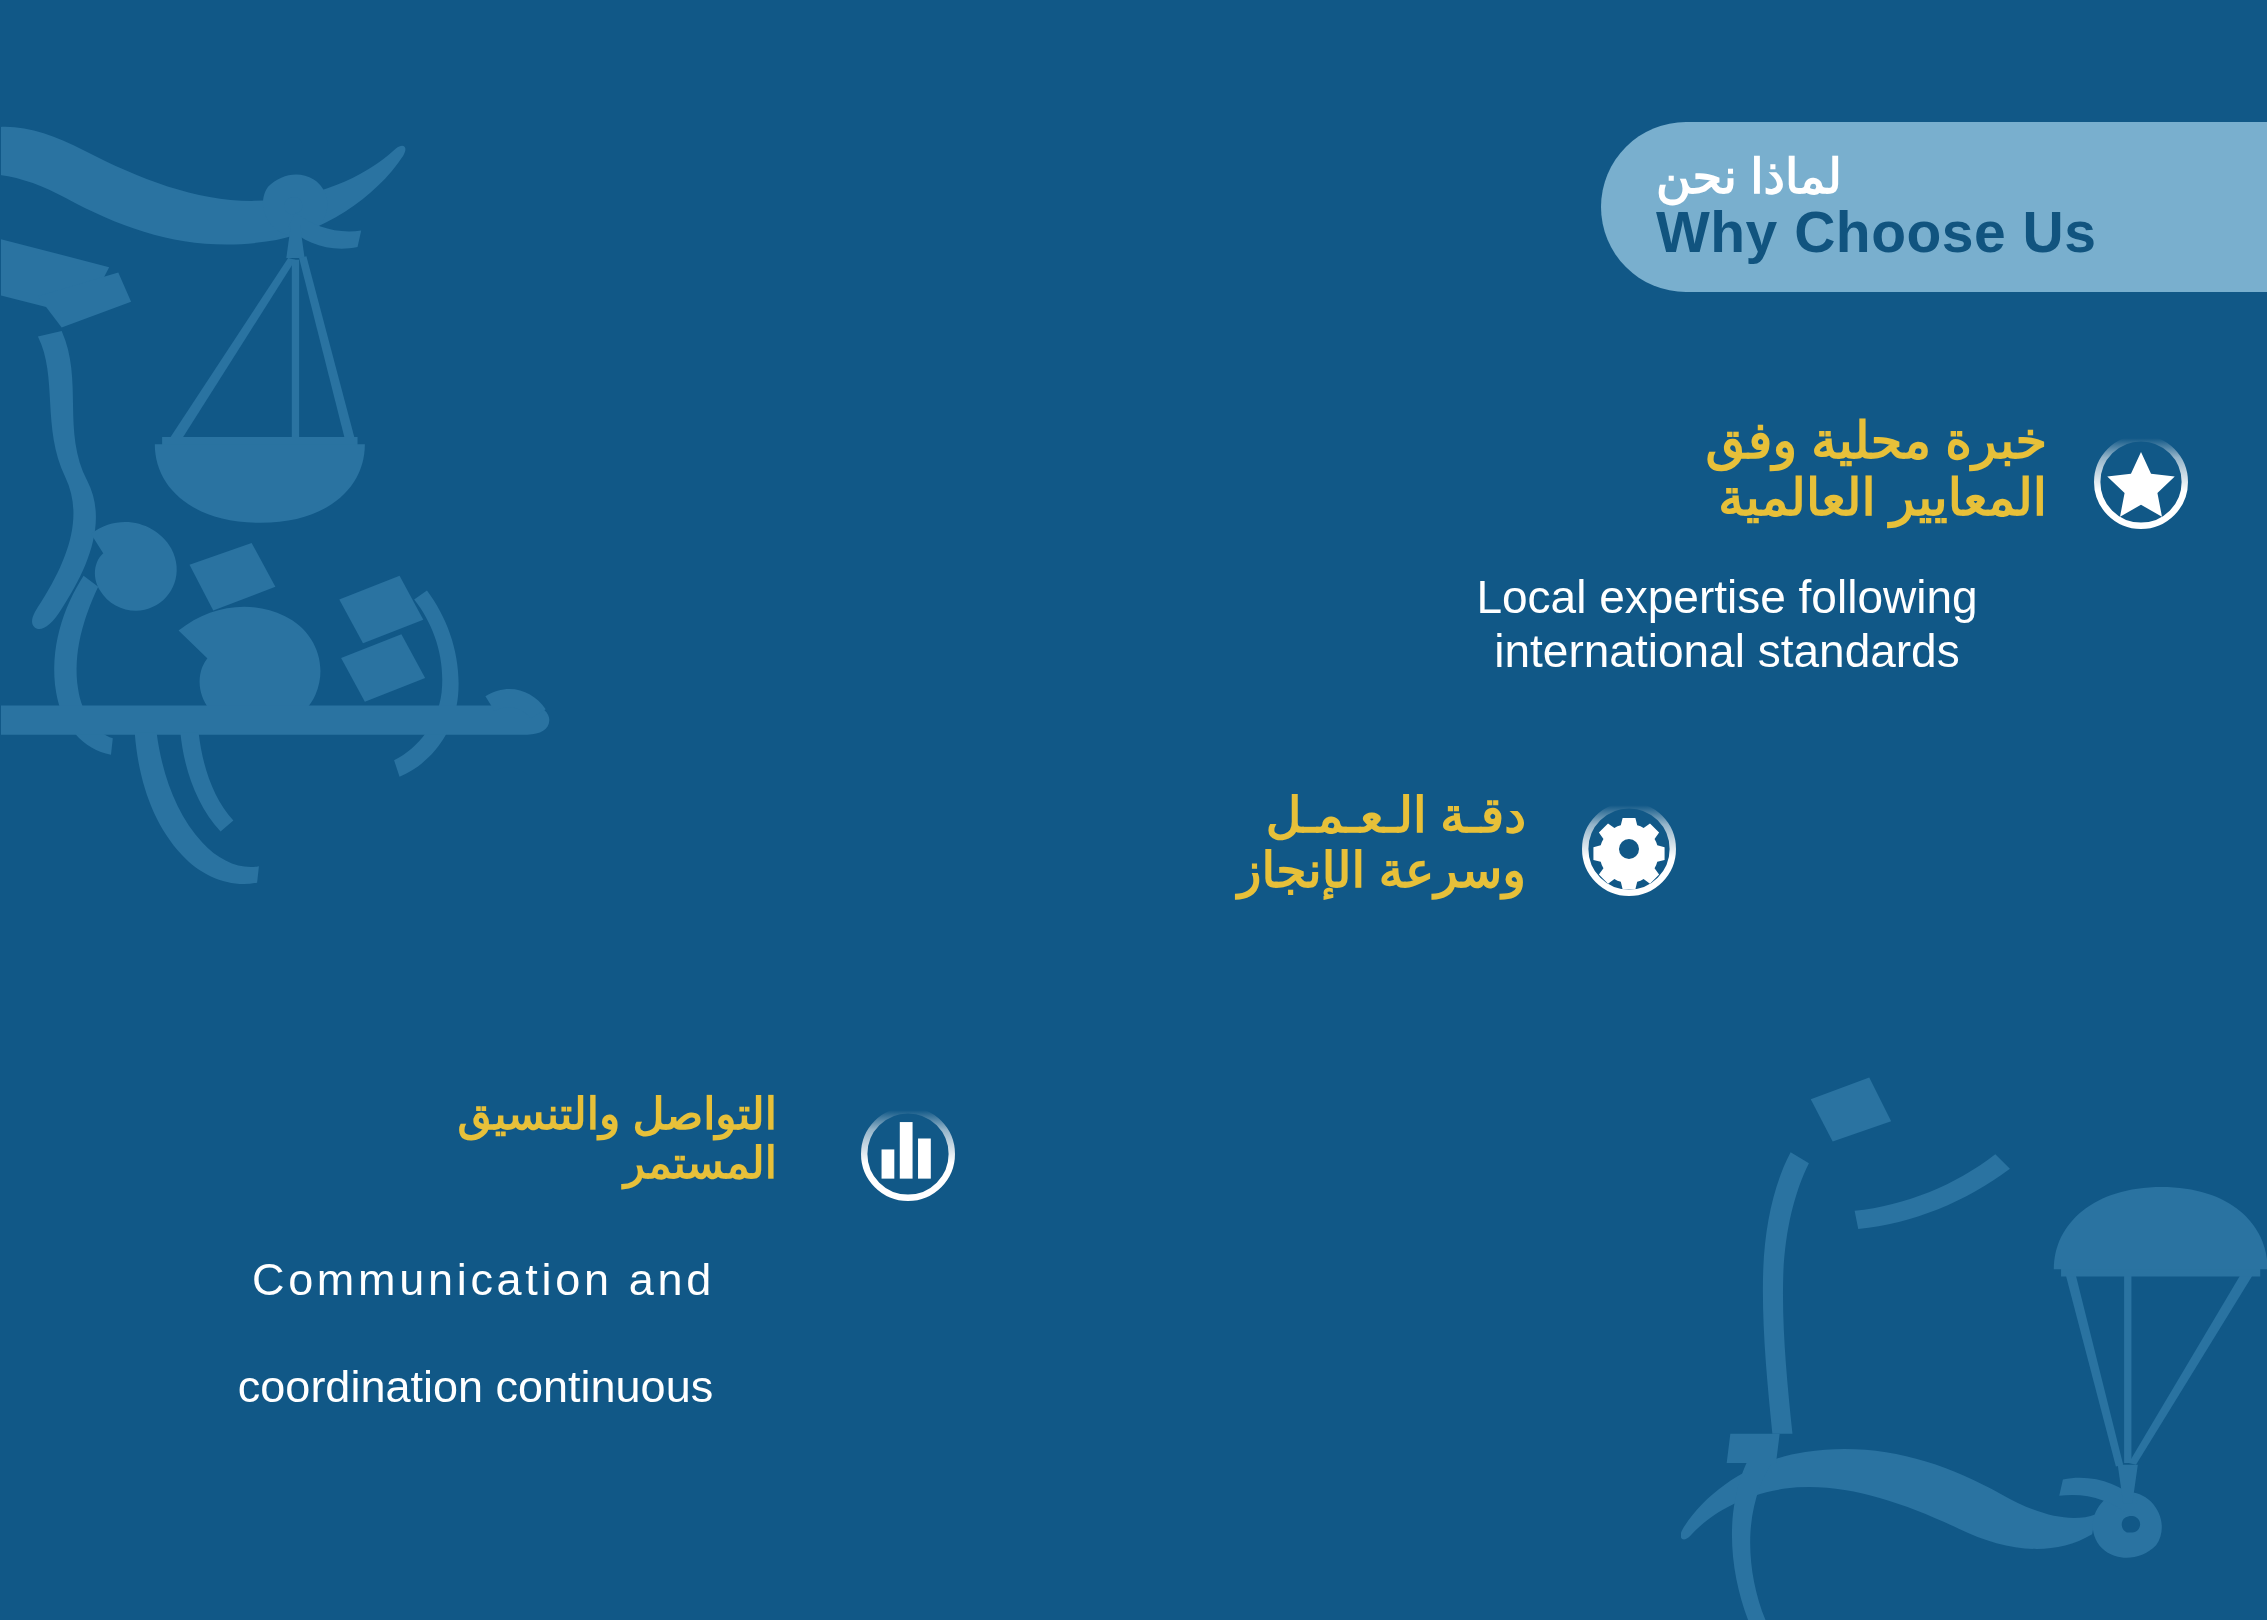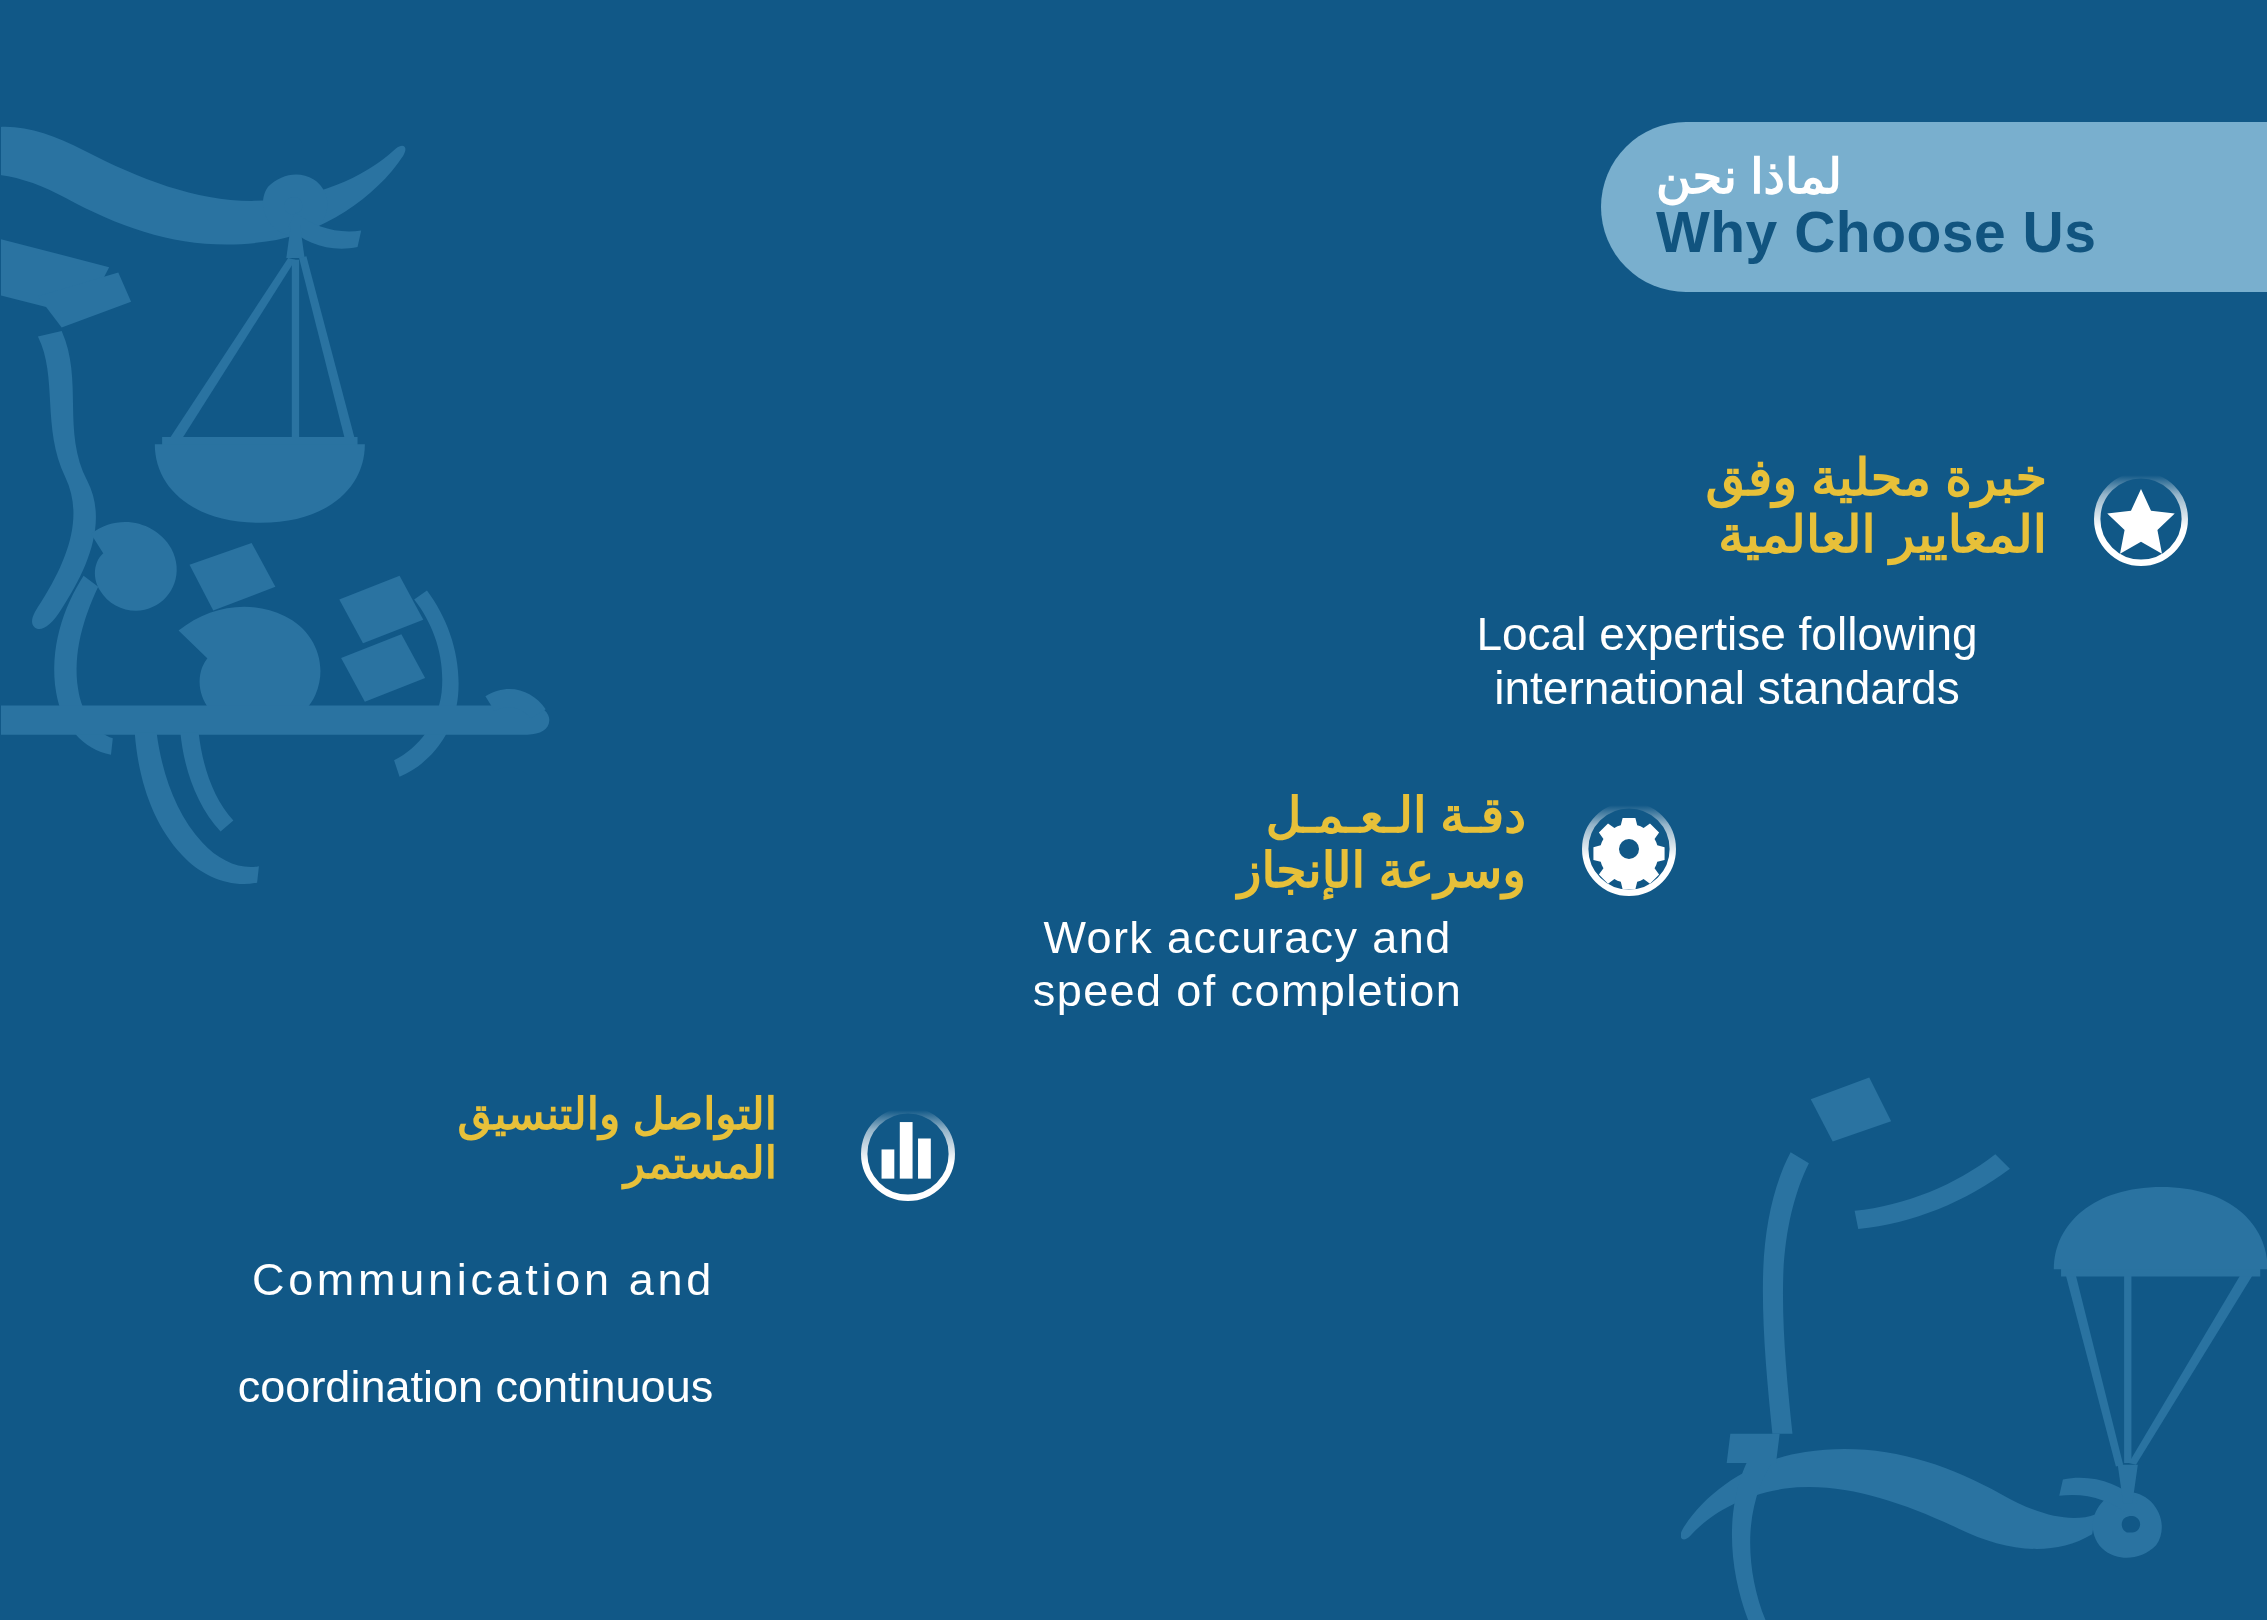--- a/index.html
+++ b/index.html
@@ -119,21 +119,21 @@
     font-weight:300;
     direction:ltr;
     text-align:center;
     font-size:45px;
     line-height:1.18;
     white-space:pre-line;
     margin-top:12.8px;
   }
 
   
-  #feature-1 { left:1407px; top:449px; width:640px; }
+  #feature-1 { left:1407px; top:412px; width:640px; }
   #feature-1 .feature-icon { right:-146px; top:18.3px; }
   #feature-1 .feature-title { font-size:51px; }
   #feature-1 .feature-desc { font-size:46px;margin-top:44px; }
 
   
   #feature-2 { left:969px; top:788px; width:557px; }
   #feature-2 .feature-icon { right:-155px; top:9.1px; }
   #feature-2 .feature-title { font-size:49px; letter-spacing:0.9px; }
   #feature-2 .feature-desc { font-size:45px; letter-spacing:1.4px; }
 
@@ -298,22 +298,20 @@
           <path fill="#ffffff" d="M50 23 h14 l2 8 a22 22 0 0 1 7 3 l7-5 10 10 -5 7 a22 22 0 0 1 3 7 l8 2 v14 l-8 2
                    a22 22 0 0 1 -3 7 l5 7 -10 10 -7-5 a22 22 0 0 1 -7 3 l-2 8 h-14 l-2-8
                    a22 22 0 0 1 -7-3 l-7 5 -10-10 5-7 a22 22 0 0 1 -3-7 l-8-2 v-14 l8-2
                    a22 22 0 0 1 3-7 l-5-7 10-10 7 5 a22 22 0 0 1 7-3 Z"></path>
           <circle cx="57" cy="57" r="11" fill="#115887"></circle>
         </svg>
       </div>
       <div class="feature-text" style="position:relative;">
         <div class="feature-title">دقـة الـعـمـل
 وسرعة الإنجاز</div>
-        <div class="feature-desc">Work accuracy and
-speed of completion</div>
       </div>
     </div>
   </div>
 
   <div class="feature" id="feature-3">
     <div class="feature-inner">
       <div class="feature-icon">
         <svg viewBox="0 0 114 114" xmlns="http://www.w3.org/2000/svg">
           <defs>
             <linearGradient id="ringGrad3" x1="0" y1="0" x2="0" y2="1">

